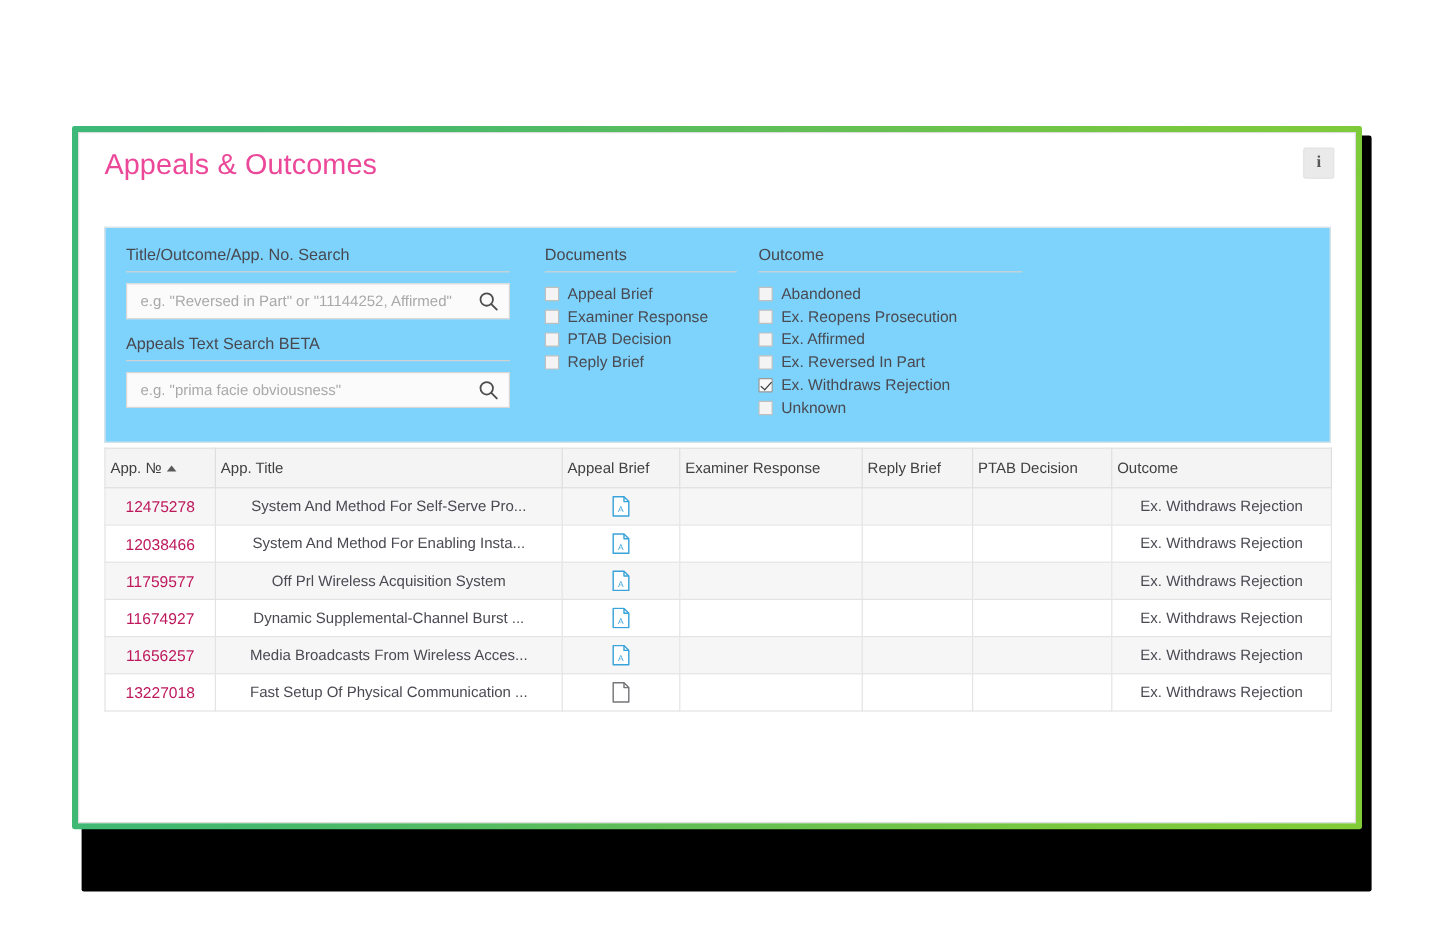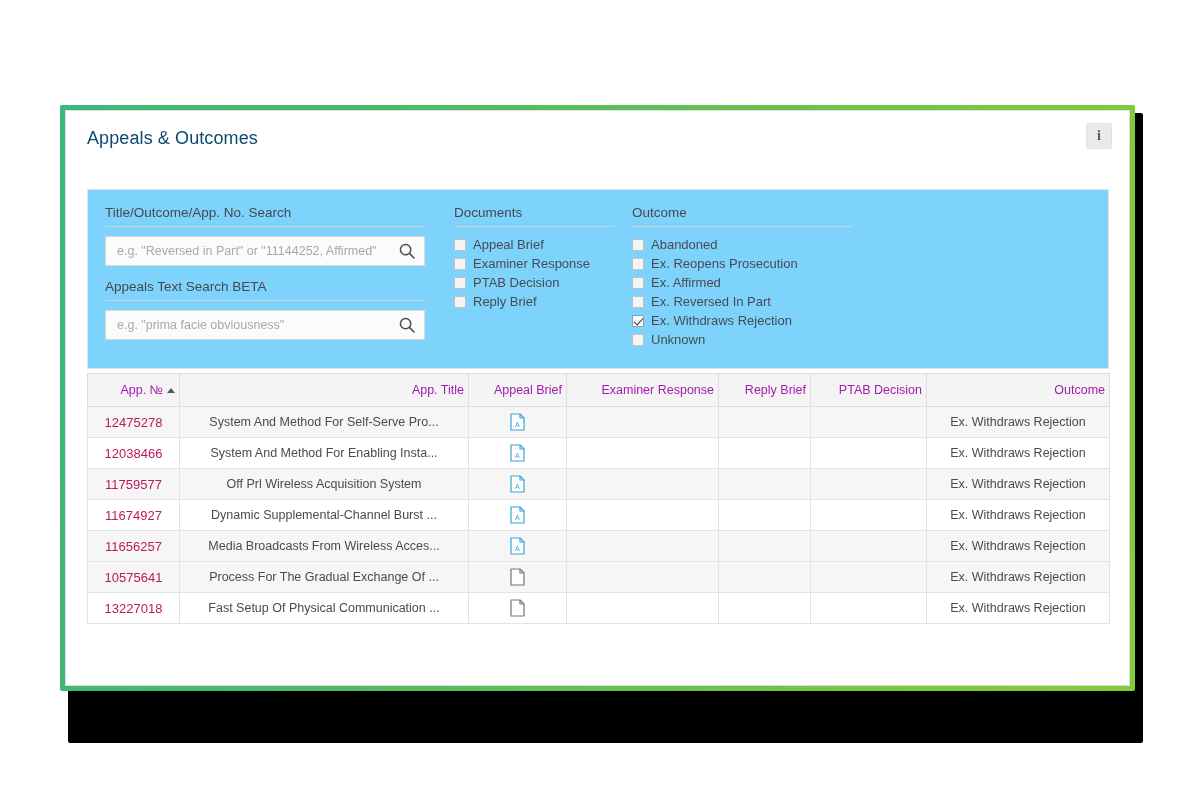--- a/index.html
+++ b/index.html
@@ -51,23 +51,23 @@
     overflow: hidden;
   }
 
   
   .card-header {
     position: relative;
     height: 52px;
     padding: 14px 18px 0 21px;
   }
   .card-title {
-    font-size: 18px;
+    font-size: 24px;
     font-weight: 400;
-    color: #0c4a6e;
+    color: #ec4899;
     letter-spacing: .1px;
     line-height: 26px;
   }
   .info-btn {
     position: absolute;
     right: 17px;
     top: 12px;
     width: 26px;
     height: 26px;
     background: #eaeaea;
@@ -178,24 +178,24 @@
   table {
     width: 1022px;
     border-collapse: collapse;
     table-layout: fixed;
   }
   thead th {
     background: #f4f4f4;
     border: 1px solid #dededd;
     font-weight: 400;
     font-size: 12.5px;
-    color: #a21caf;
+    color: #404040;
     height: 33px;
     padding: 0 4px;
-    text-align: right;
+    text-align: left;
     vertical-align: middle;
   }
   thead th.th-appno { cursor: pointer; }
   .sort-caret {
     display: inline-block;
     margin-left: 4px;
     width: 0; height: 0;
     border-left: 4px solid transparent;
     border-right: 4px solid transparent;
     border-bottom: 5px solid #5a5a5a;
@@ -411,32 +411,20 @@
                 <td><span class="doc-ico"><svg viewBox="0 0 15 18" width="15" height="18">
                       <path d="M1 1 H10 L14 5 V17 H1 Z" fill="#ffffff" stroke="#3aa3d9" stroke-width="1.2" stroke-linejoin="round"></path>
                       <path d="M10 1 V5 H14" fill="none" stroke="#3aa3d9" stroke-width="1.2" stroke-linejoin="round"></path>
                       <text x="7.4" y="14" font-size="7" font-family="Liberation Sans, sans-serif" fill="#3aa3d9" text-anchor="middle">A</text>
                     </svg></span></td>
                 <td></td>
                 <td></td>
                 <td></td>
                 <td>Ex. Withdraws Rejection</td>
               </tr>
-              <tr class="odd">
-                <td class="appno"><a>10575641</a></td>
-                <td class="title">Process For The Gradual Exchange Of ...</td>
-                <td><span class="doc-ico"><svg viewBox="0 0 15 18" width="15" height="18">
-                      <path d="M1 1 H10 L14 5 V17 H1 Z" fill="#ffffff" stroke="#76767a" stroke-width="1.2" stroke-linejoin="round"></path>
-                      <path d="M10 1 V5 H14" fill="none" stroke="#76767a" stroke-width="1.2" stroke-linejoin="round"></path>
-                    </svg></span></td>
-                <td></td>
-                <td></td>
-                <td></td>
-                <td>Ex. Withdraws Rejection</td>
-              </tr>
               <tr class="even">
                 <td class="appno"><a>13227018</a></td>
                 <td class="title">Fast Setup Of Physical Communication ...</td>
                 <td><span class="doc-ico"><svg viewBox="0 0 15 18" width="15" height="18">
                       <path d="M1 1 H10 L14 5 V17 H1 Z" fill="#ffffff" stroke="#76767a" stroke-width="1.2" stroke-linejoin="round"></path>
                       <path d="M10 1 V5 H14" fill="none" stroke="#76767a" stroke-width="1.2" stroke-linejoin="round"></path>
                     </svg></span></td>
                 <td></td>
                 <td></td>
                 <td></td>

